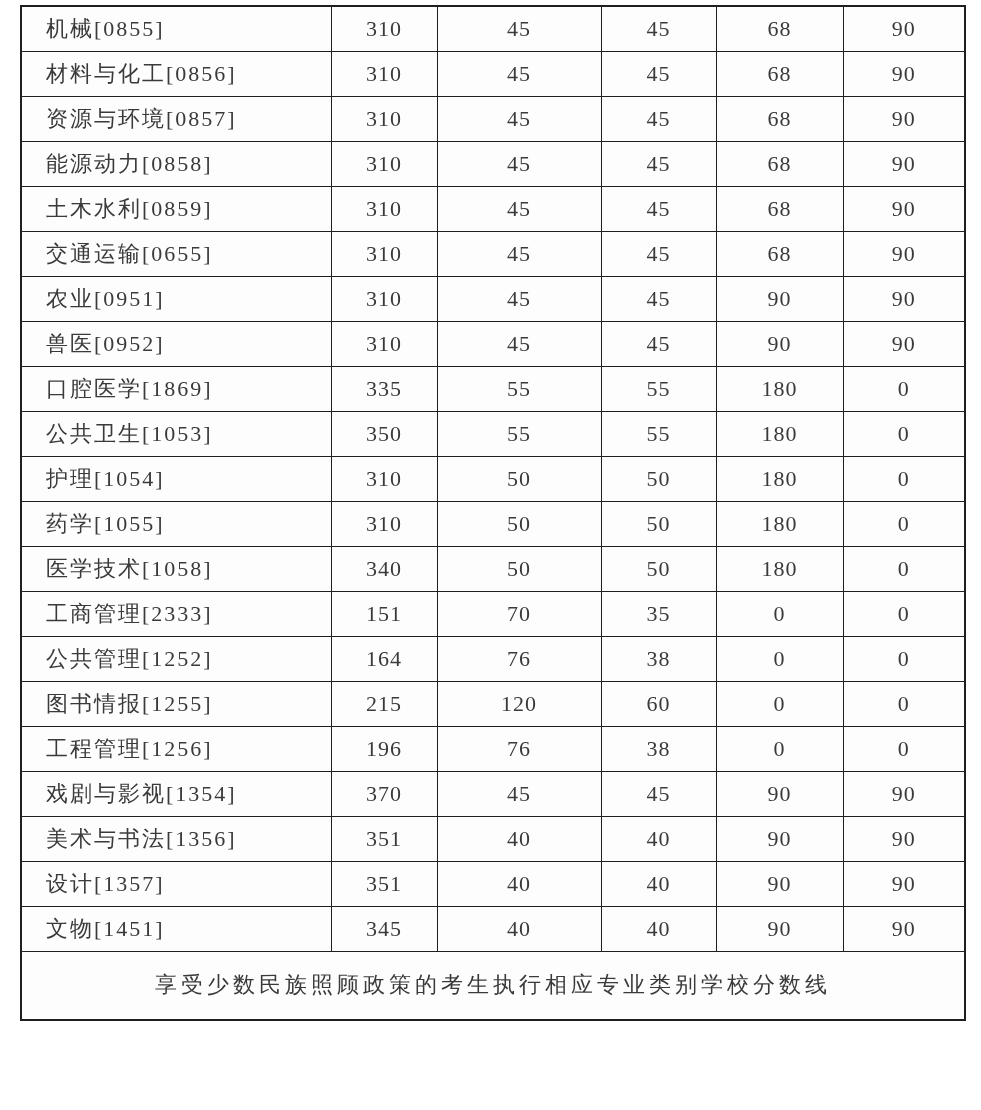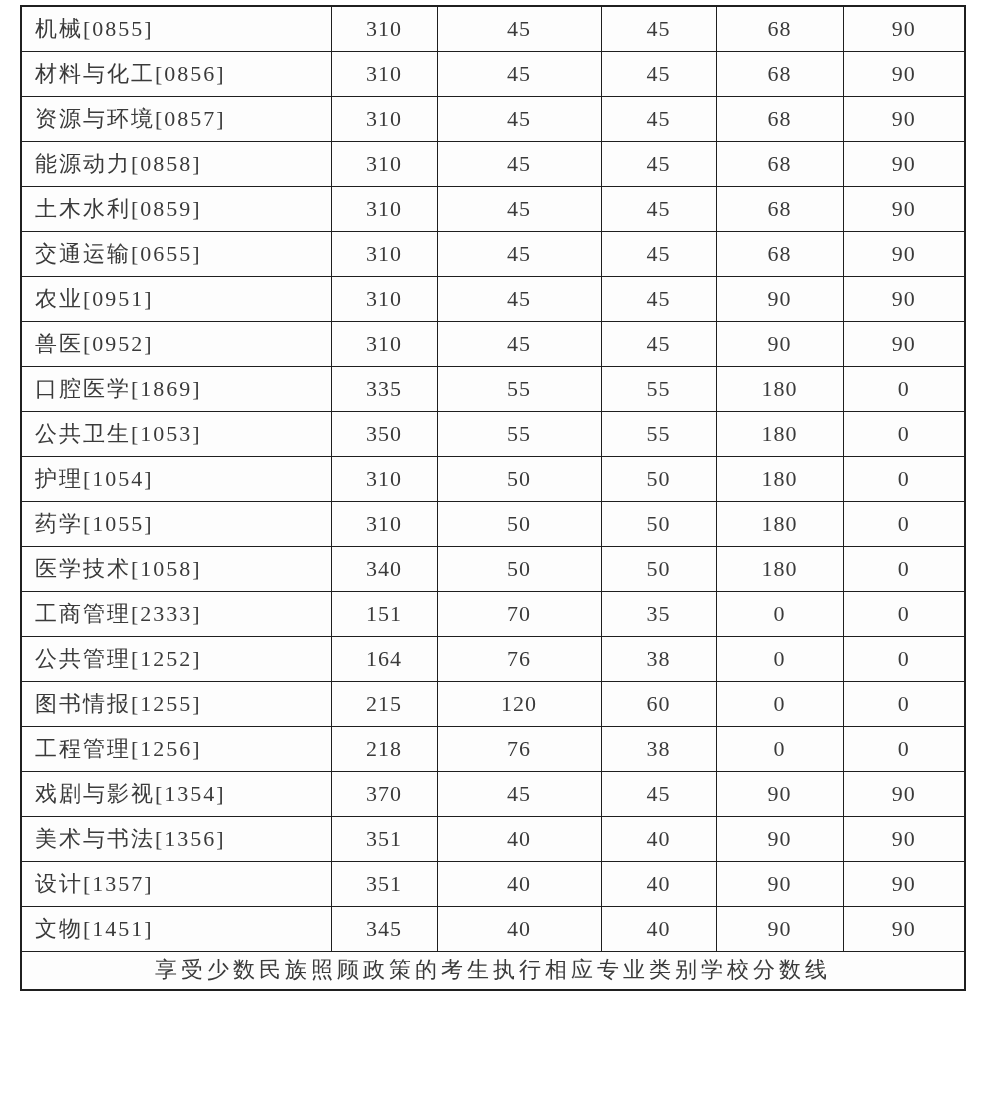--- a/index.html
+++ b/index.html
@@ -30,32 +30,32 @@
   .score-table td {
     border: 1.5px solid #1f1f1f;
     font-size: 22px;
     vertical-align: middle;
     background: #fdfdfd;
   }
 
   .major-cell {
     height: 45px;
     text-align: left;
-    padding-left: 13px;
+    padding-left: 24px;
     letter-spacing: 2px;
     white-space: nowrap;
   }
 
   .score-cell {
     text-align: center;
     letter-spacing: 1px;
   }
 
   .footer-cell {
-    height: 39px;
+    height: 69px;
     text-align: center;
     letter-spacing: 4px;
     font-size: 22px;
   }
 </style>
 </head>
 <body>
 
 <table class="score-table">
   <colgroup>
@@ -190,21 +190,21 @@
       <tr>
         <td class="major-cell">图书情报[1255]</td>
         <td class="score-cell">215</td>
         <td class="score-cell">120</td>
         <td class="score-cell">60</td>
         <td class="score-cell">0</td>
         <td class="score-cell">0</td>
       </tr>
       <tr>
         <td class="major-cell">工程管理[1256]</td>
-        <td class="score-cell">218</td>
+        <td class="score-cell">196</td>
         <td class="score-cell">76</td>
         <td class="score-cell">38</td>
         <td class="score-cell">0</td>
         <td class="score-cell">0</td>
       </tr>
       <tr>
         <td class="major-cell">戏剧与影视[1354]</td>
         <td class="score-cell">370</td>
         <td class="score-cell">45</td>
         <td class="score-cell">45</td>

